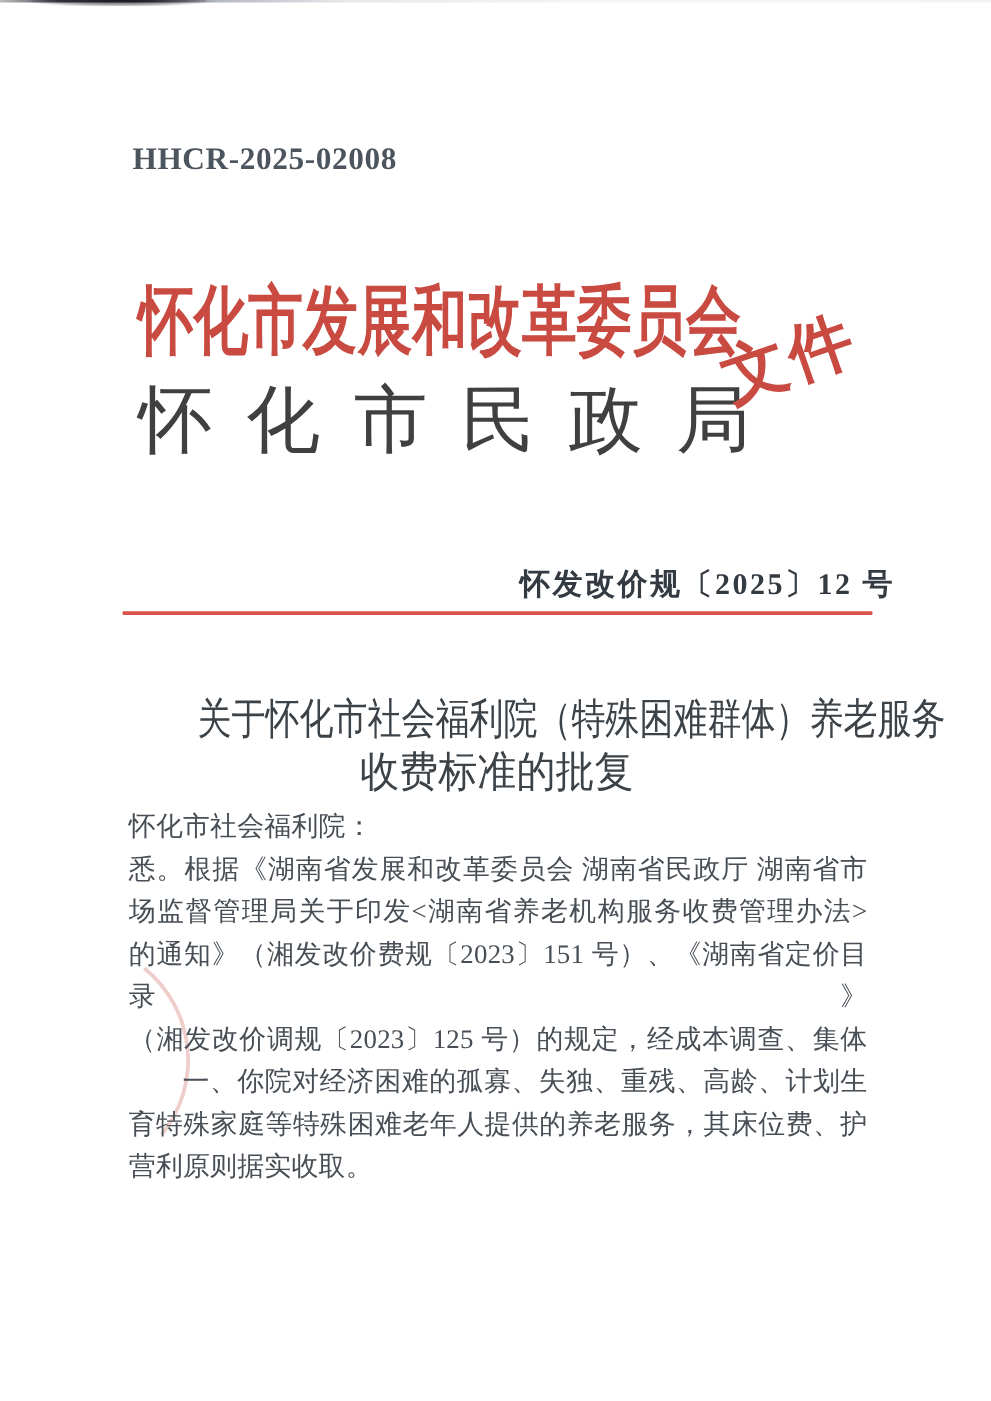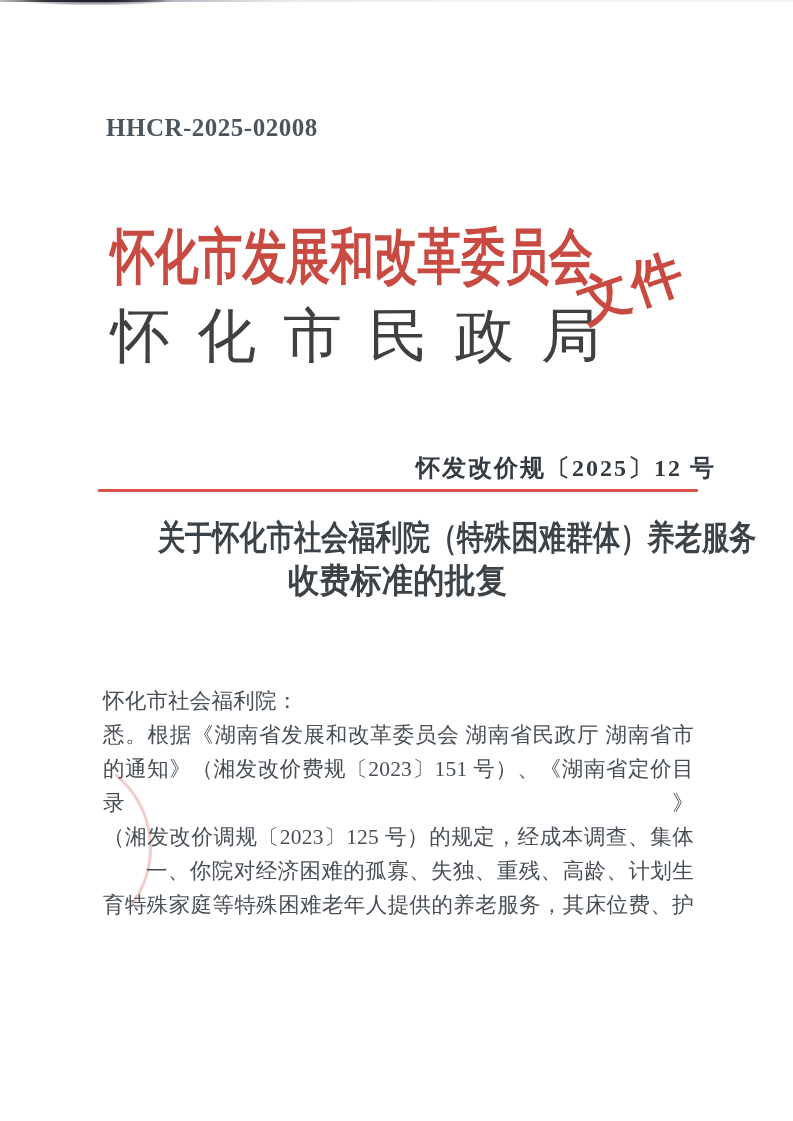--- a/index.html
+++ b/index.html
@@ -111,25 +111,25 @@
   .red-rule {
     position: absolute;
     left: 98px; top: 489px;
     width: 600px; height: 3px;
     background: #d8544a;
     border-radius: 1px;
   }
 
   .doc-title {
     position: absolute;
-    left: 98px; top: 516px;
+    left: 98px; top: 554px;
     width: 599px;
     text-align: center;
     color: #3b4248;
-    font-weight: bold;
+    font-weight: normal;
   }
   .title-line-1 {
     font-size: 34px;
     line-height: 44px;
     white-space: nowrap;
     transform: scaleX(0.80);
     transform-origin: 50% 50%;
   }
   .title-line-2 {
     font-size: 34px;
@@ -150,21 +150,20 @@
   }
   .body-line {
     text-align: justify;
     text-align-last: justify;
     text-justify: inter-ideograph;
     white-space: normal;
   }
   .body-line.short {
     text-align: right;
     text-align-last: left;
-    margin-top: 40px;
   }
   .body-line.indent {
     text-indent: 43px;
   }
 
   .page-footer {
     position: absolute;
     left: 611px; top: 1047px;
     display: flex;
     align-items: center;
@@ -200,20 +199,21 @@
   <div class="red-rule"></div>
 
   <div class="doc-title">
     <div class="title-line-1">关于怀化市社会福利院（特殊困难群体）养老服务</div>
     <div class="title-line-2">收费标准的批复</div>
   </div>
 
   <div class="body-text">
     <div class="body-line short">怀化市社会福利院：</div>
     <div class="body-line">悉。根据《湖南省发展和改革委员会 湖南省民政厅 湖南省市</div>
+    <div class="body-line">场监督管理局关于印发&lt;湖南省养老机构服务收费管理办法&gt;</div>
     <div class="body-line">的通知》（湘发改价费规〔2023〕151 号）、《湖南省定价目录》</div>
     <div class="body-line">（湘发改价调规〔2023〕125 号）的规定，经成本调查、集体</div>
     <div class="body-line indent">一、你院对经济困难的孤寡、失独、重残、高龄、计划生</div>
     <div class="body-line">育特殊家庭等特殊困难老年人提供的养老服务，其床位费、护</div>
     <div class="body-line short">营利原则据实收取。</div>
   </div>
 
   <div class="page-footer">
     <span class="page-dash">—</span>
     <span class="page-num">1</span>

